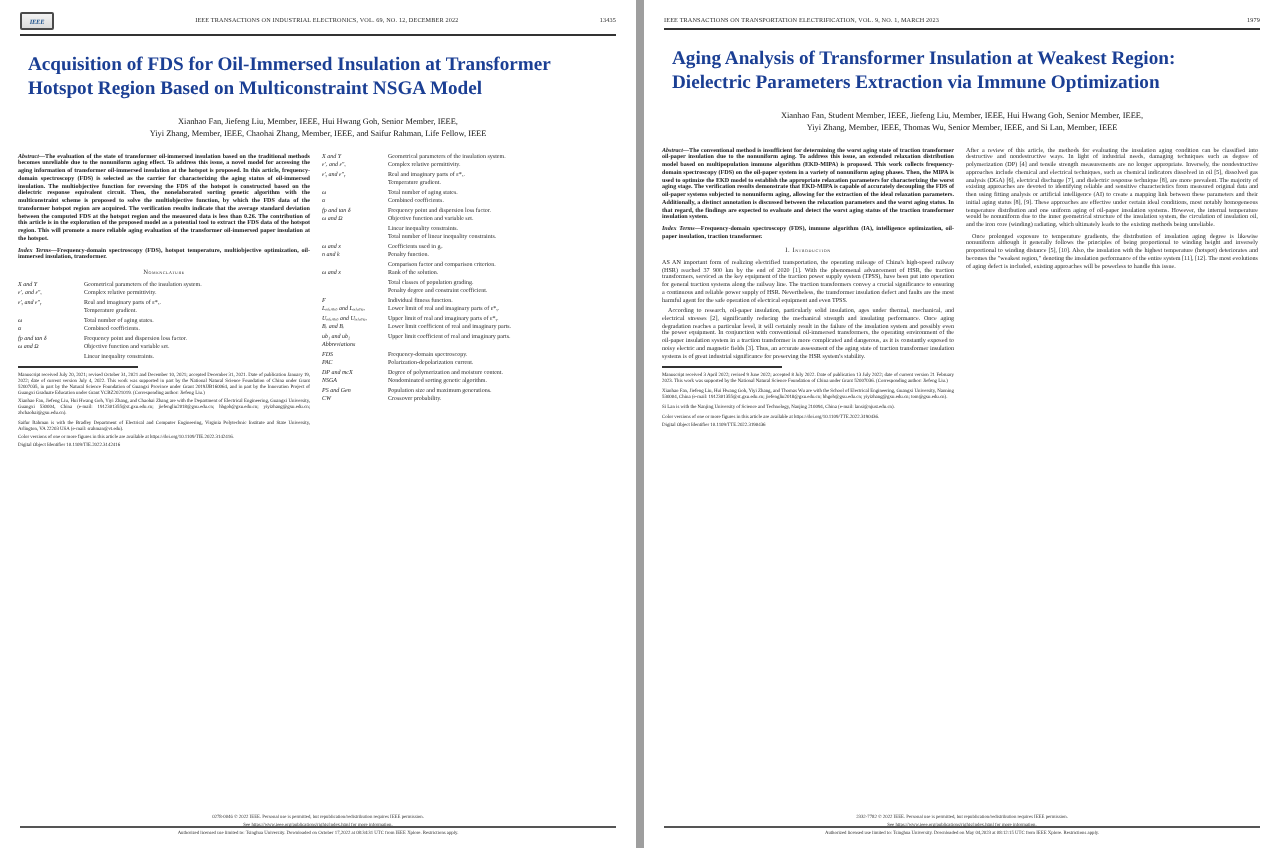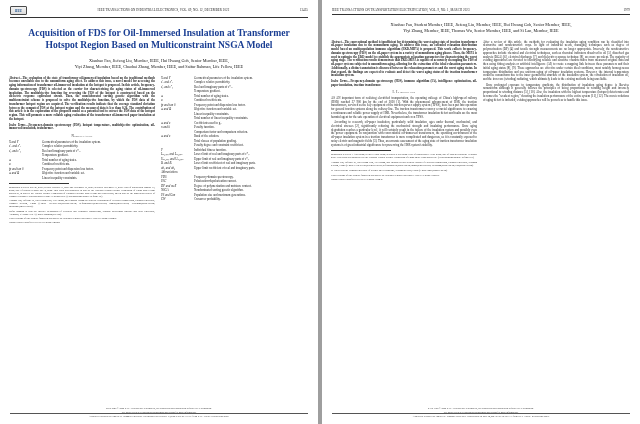--- a/index.html
+++ b/index.html
@@ -62,21 +62,21 @@
   }
   .runhead .rh-text { padding-top: 2px; }
   .runhead .rh-page { padding-top: 2px; }
   .rule {
     height: 0.5px;
     background: #333;
     margin: 2px 10px 0 10px;
   }
   
   .title {
-    text-align: center;
+    text-align: left;
     color: #1b3f94;
     font-size: 9.6px;
     line-height: 12px;
     font-weight: bold;
     margin: 9px 14px 0 14px;
     font-family: "Liberation Serif", serif;
   }
   .authors {
     text-align: center;
     font-size: 4.2px;
@@ -286,20 +286,21 @@
   </div>
 
   <div class="page">
 
     <div class="runhead">
       <div class="rh-text">IEEE TRANSACTIONS ON TRANSPORTATION ELECTRIFICATION, VOL. 9, NO. 1, MARCH 2023</div>
       <div class="rh-page">1979</div>
     </div>
     <div class="rule"></div>
 
+    <div class="title">Aging Analysis of Transformer Insulation at Weakest Region: Dielectric Parameters Extraction via Immune Optimization</div>
 
     <div class="authors">
       <div>Xianhao Fan, Student Member, IEEE, Jiefeng Liu, Member, IEEE, Hui Hwang Goh, Senior Member, IEEE,</div>
       <div>Yiyi Zhang, Member, IEEE, Thomas Wu, Senior Member, IEEE, and Si Lan, Member, IEEE</div>
     </div>
 
     <div class="cols">
 
       <div class="col dense">
         <p class="abstract noind"><span class="lead">Abstract—</span><span class="body">The conventional method is insufficient for determining the worst aging state of traction transformer oil-paper insulation due to the nonuniform aging. To address this issue, an extended relaxation distribution model based on multipopulation immune algorithm (EKD-MIPA) is proposed. This work collects frequency-domain spectroscopy (FDS) on the oil-paper system in a variety of nonuniform aging phases. Then, the MIPA is used to optimize the EKD model to establish the appropriate relaxation parameters for characterizing the worst aging stage. The verification results demonstrate that EKD-MIPA is capable of accurately decoupling the FDS of oil-paper systems subjected to nonuniform aging, allowing for the extraction of the ideal relaxation parameters. Additionally, a distinct annotation is discussed between the relaxation parameters and the worst aging status. In that regard, the findings are expected to evaluate and detect the worst aging status of the traction transformer insulation system.</span></p>

